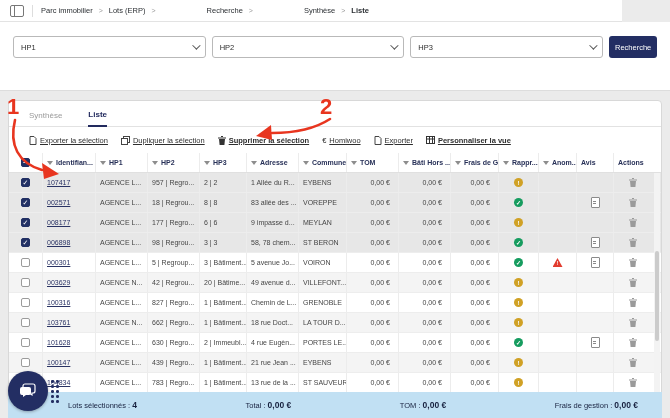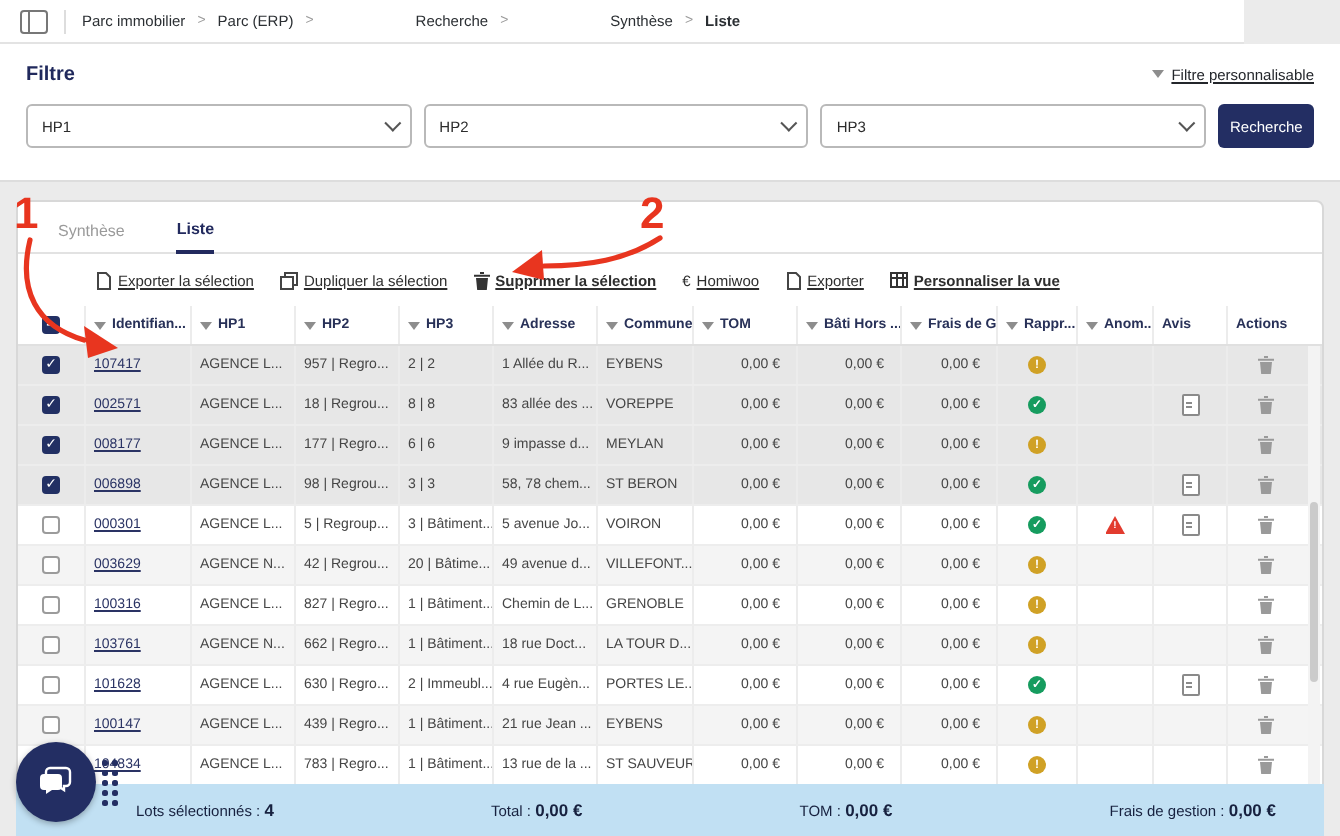--- a/index.html
+++ b/index.html
@@ -30,21 +30,21 @@
     display:flex;align-items:center;justify-content:space-between;padding:0 7px;font-size:7.5px;color:#2c2c2c;cursor:pointer;box-sizing:border-box;}
   .chev{width:5px;height:5px;border-right:1.2px solid #555;border-bottom:1.2px solid #555;transform:rotate(45deg) translateY(-2px);flex:none;}
   .btn-primary{flex:none;width:48px;height:22px;background:#232e63;color:#fff;border:none;border-radius:3px;
     font-size:7.5px;font-family:inherit;cursor:pointer;}
   
   .maincard{position:absolute;left:8px;top:100px;width:654px;height:318px;background:#fff;
     border:1px solid #d8d8d8;border-radius:4px 4px 0 0;box-sizing:border-box;overflow:hidden;}
   .tabsrow{height:26px;display:flex;align-items:flex-end;gap:26px;padding:0 0 0 20px;border-bottom:1px solid #e2e2e2;box-sizing:border-box;}
   .tab{font-size:8px;padding-bottom:6px;cursor:pointer;color:#9a9a9a;}
   .tab.active{color:#222a5e;font-weight:bold;border-bottom:2px solid #222a5e;margin-bottom:-1px;}
-  .toolbar{height:26px;display:flex;align-items:center;gap:13px;padding:0 10px 0 20px;box-sizing:border-box;margin-left:19px;}
+  .toolbar{height:26px;display:flex;align-items:center;gap:13px;padding:0 10px 0 20px;box-sizing:border-box;}
   .tool{display:flex;align-items:center;gap:3px;font-size:7.5px;color:#2e2e2e;cursor:pointer;white-space:nowrap;}
   .tool .lbl{text-decoration:underline;}
   .tool.bold .lbl{font-weight:bold;}
   .tool svg{flex:none;}
   .searchbox{margin-left:auto;width:132px;height:17px;border:1px solid #c9c9c9;border-radius:9px;
     display:flex;align-items:center;padding:0 6px;gap:4px;box-sizing:border-box;}
   .searchbox input{border:none;outline:none;font-size:7px;color:#555;width:100%;font-family:inherit;background:transparent;}
   .searchbox input::placeholder{color:#9a9a9a;}
   
   .thead{display:flex;height:19px;border-bottom:1px solid #e0e0e0;border-top:0;background:#fff;}
@@ -106,38 +106,31 @@
 </style>
 </head>
 <body>
 
 <div class="topbar">
   <span class="paneltoggle"></span>
   <span class="tb-div"></span>
   <div class="crumbs">
     <span>Parc immobilier</span>
     <span class="crumb-sep">&gt;</span>
-    <span>Parc (ERP)</span>
+    <span>Lots (ERP)</span>
     <span class="crumb-sep">&gt;</span>
     <span class="crumb-link">Recherche</span>
     <span class="crumb-sep">&gt;</span>
     <span class="crumb-link">Synthèse</span>
     <span class="crumb-sep">&gt;</span>
     <span class="crumb-current">Liste</span>
   </div>
 </div>
 
 <div class="filterpanel">
-  <div class="filter-head">
-    <span class="filter-title">Filtre</span>
-    <span class="filter-custom">
-      <span class="funnel-sm"></span>
-      <span>Filtre personnalisable</span>
-    </span>
-  </div>
   <div class="filter-row">
     <div class="select">
       <span>HP1</span>
         <span class="chev"></span>
     </div>
     <div class="select">
       <span>HP2</span>
         <span class="chev"></span>
     </div>
     <div class="select">

